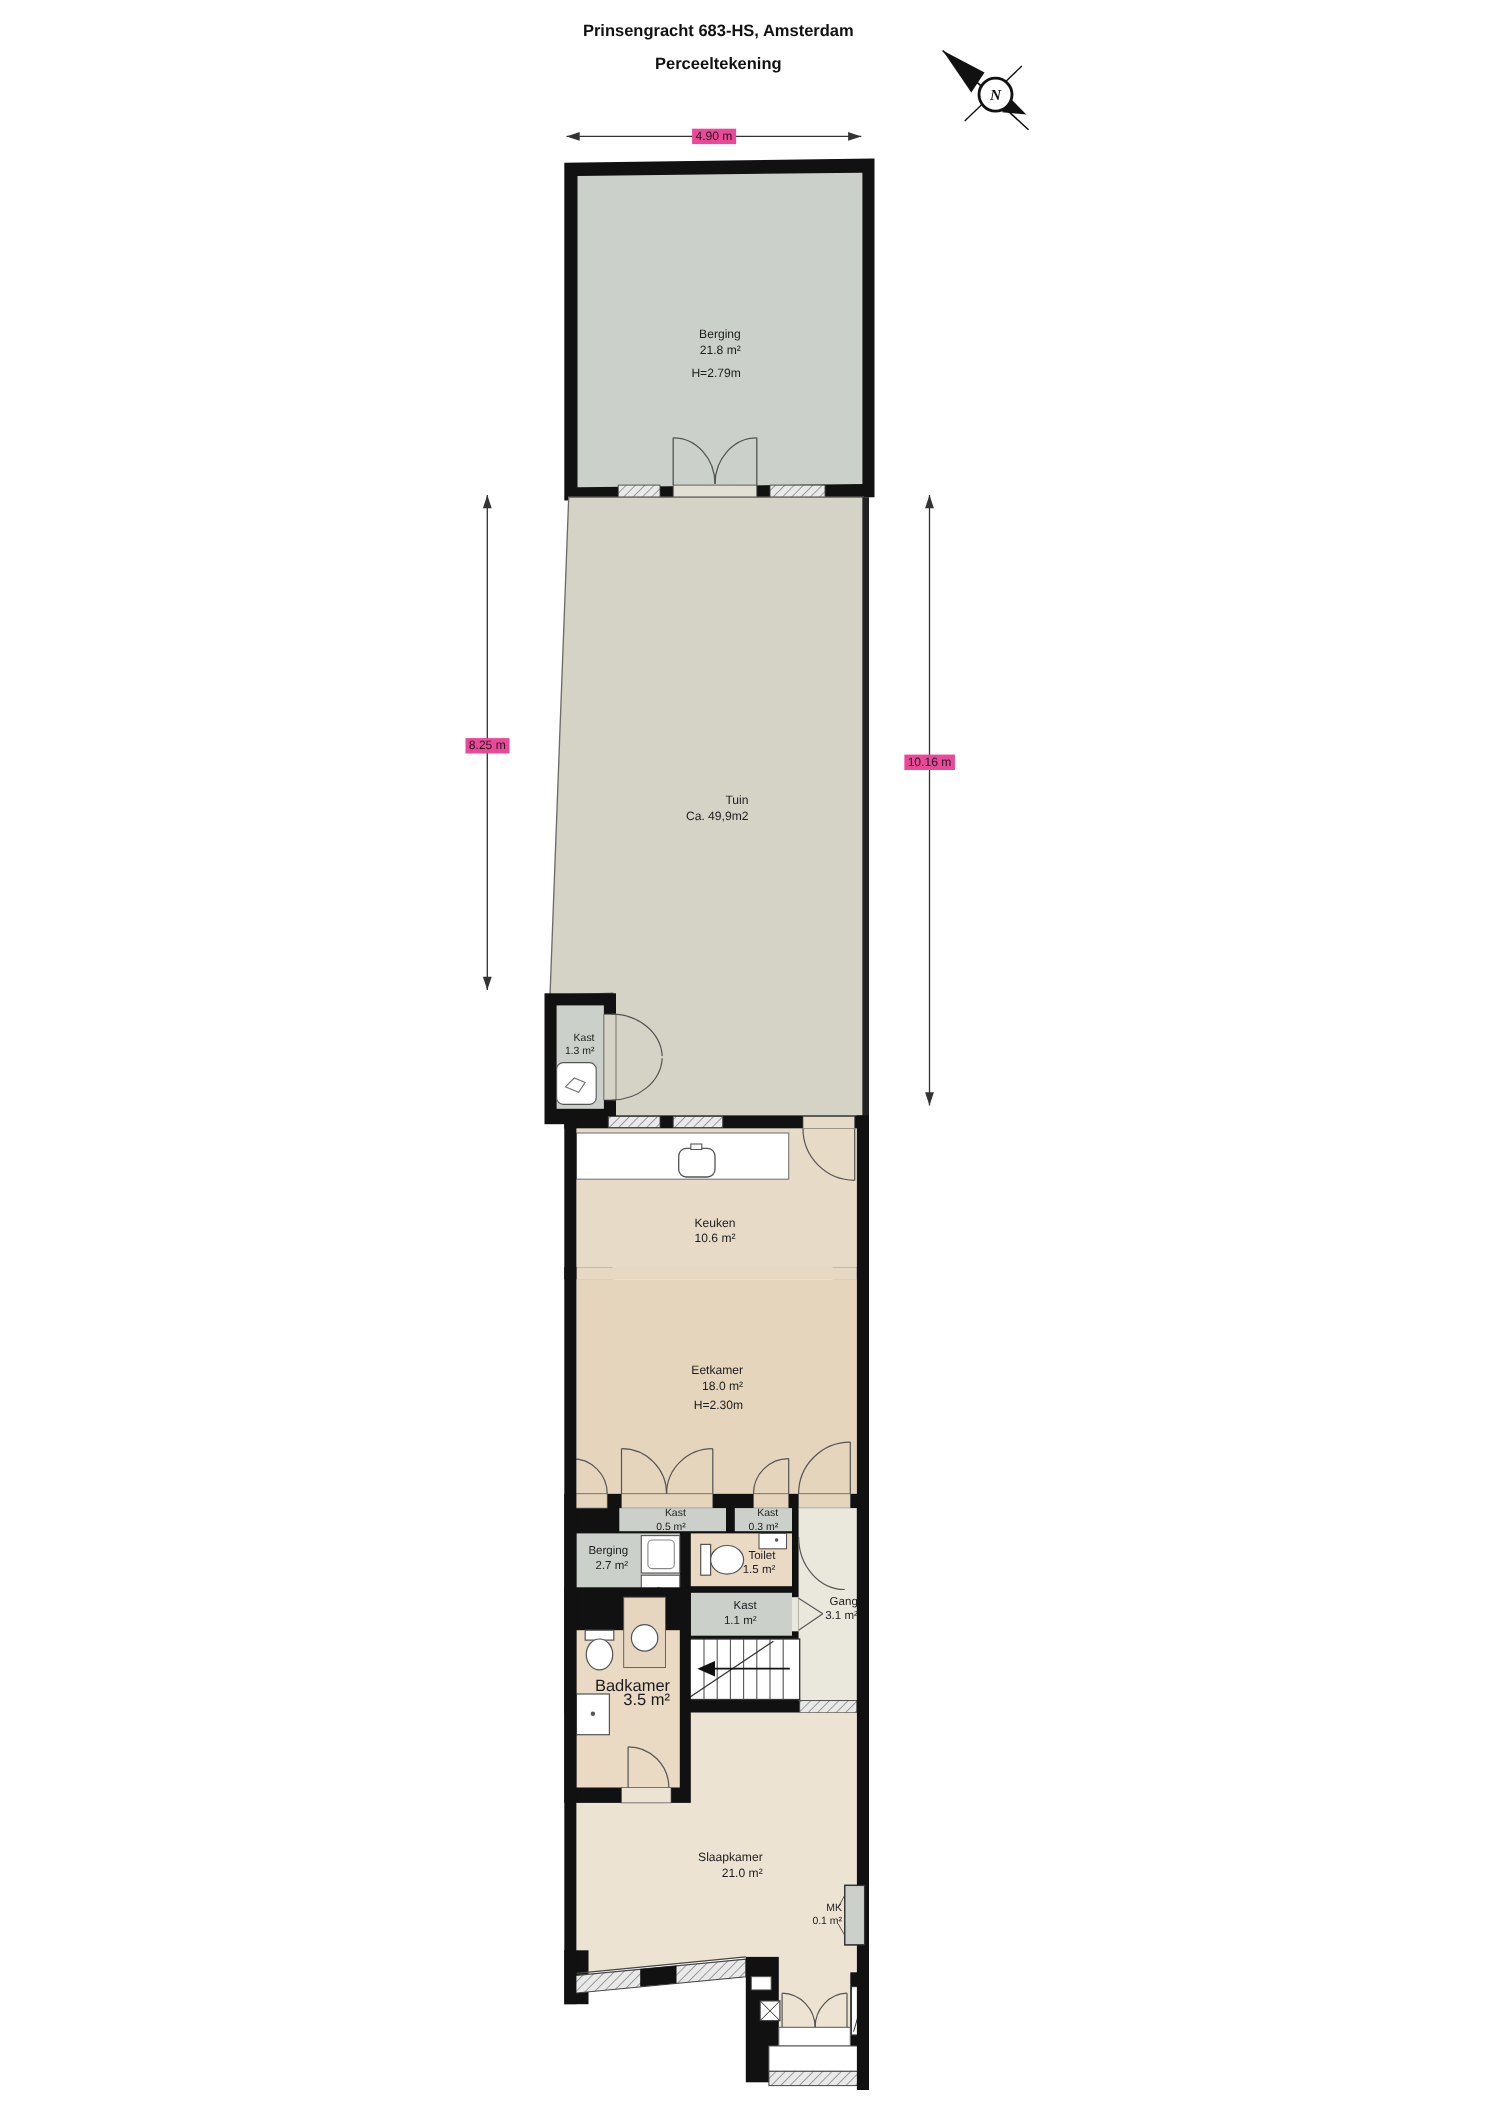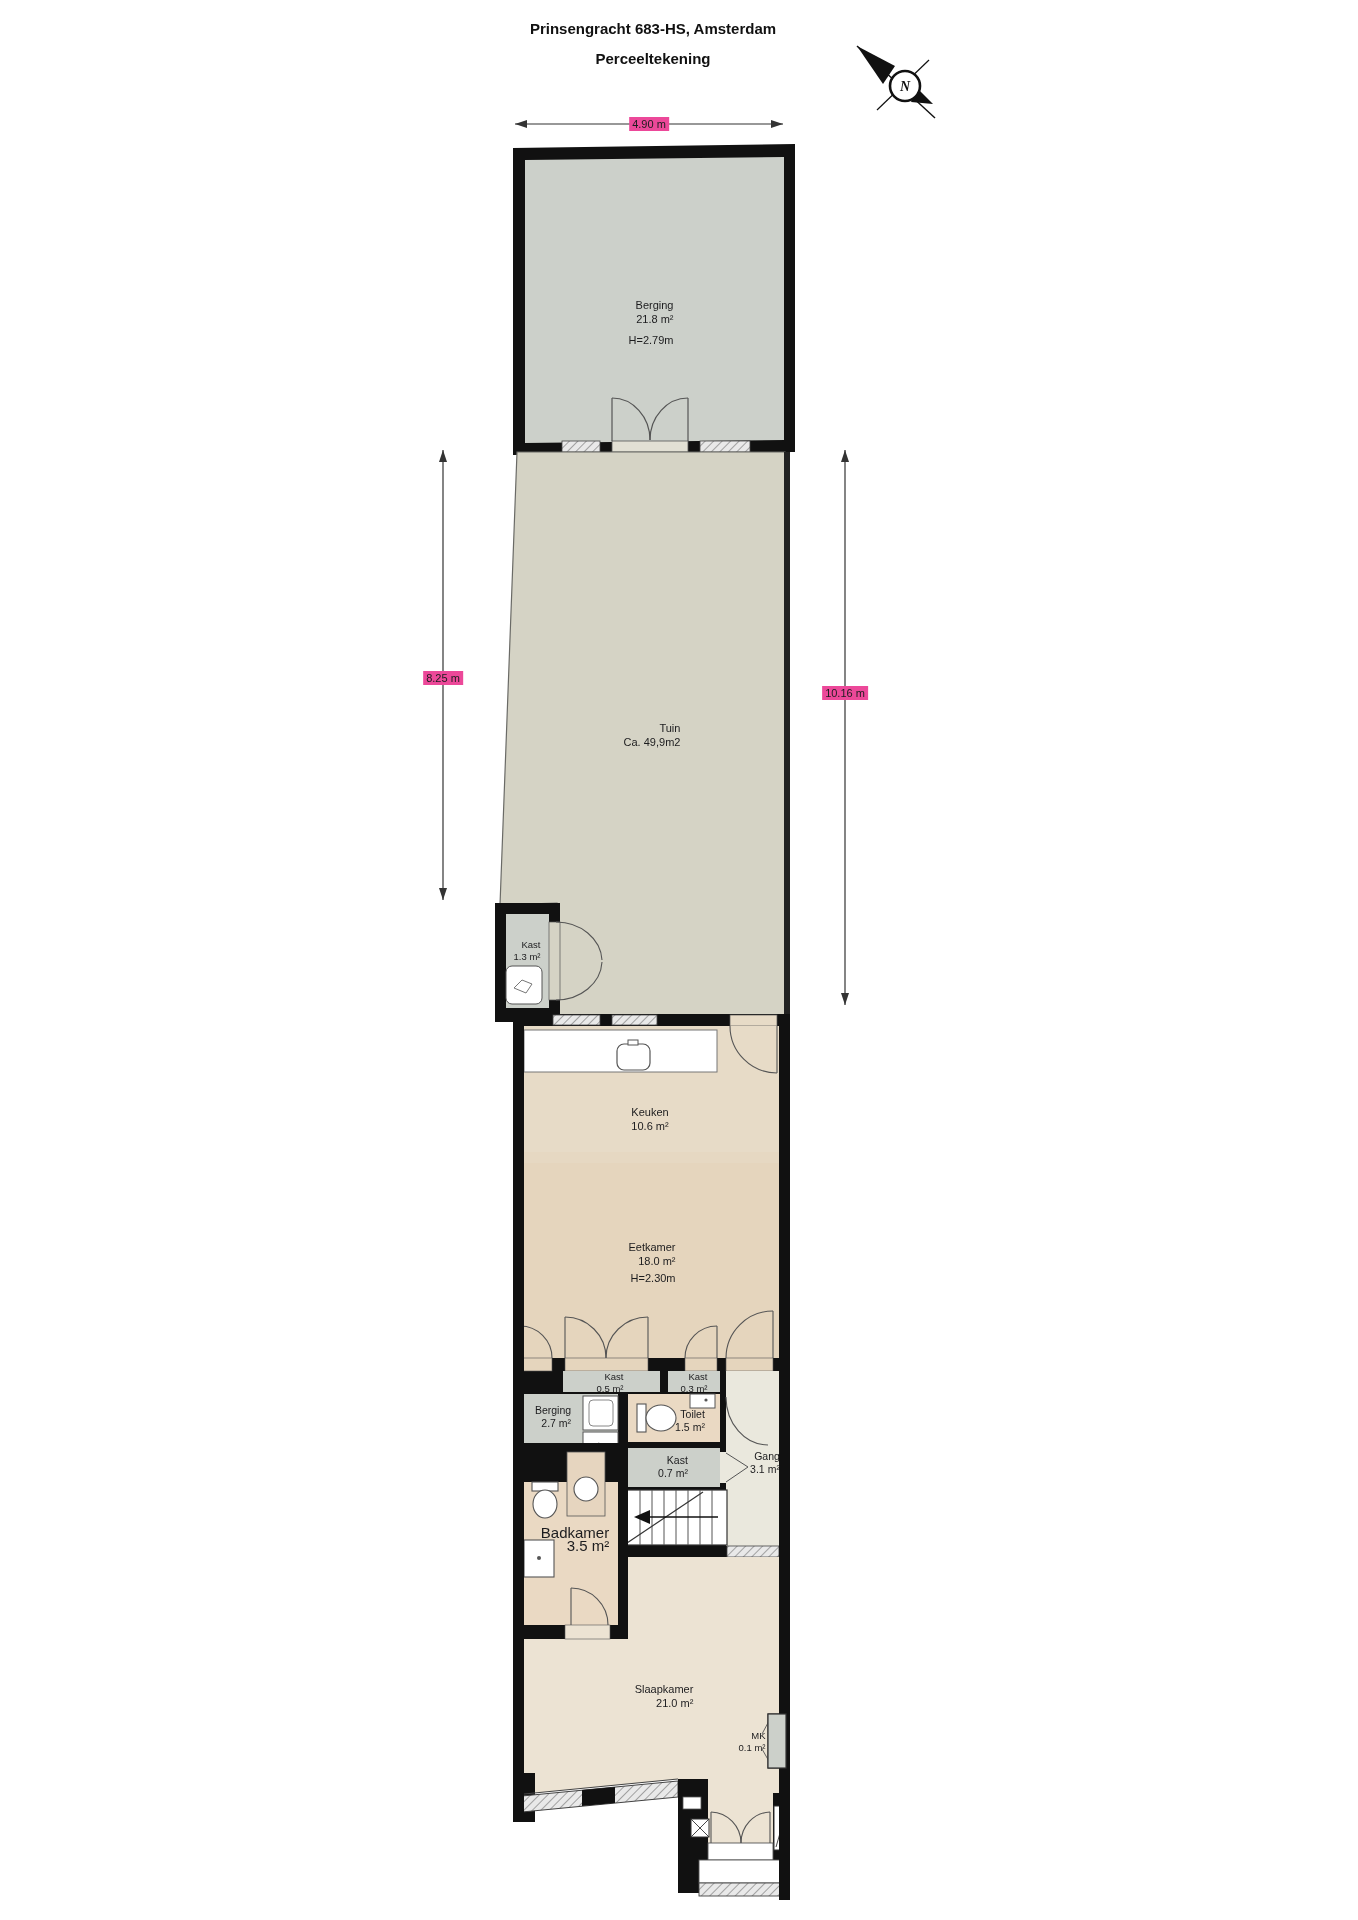--- a/index.html
+++ b/index.html
@@ -310,21 +310,21 @@
     <span>2.7 m²</span>
   </div>
 
   <div class="lbl" style="left:690px;top:1421px;font-size:10.5px;line-height:13px">
     <span>Toilet</span>
     <span>1.5 m²</span>
   </div>
 
   <div class="lbl" style="left:673px;top:1467px;font-size:10.5px;line-height:13px">
     <span>Kast</span>
-    <span>0.7 m²</span>
+    <span>1.1 m²</span>
   </div>
 
   <div class="lbl" style="left:765px;top:1463px;font-size:10.5px;line-height:13px">
     <span>Gang</span>
     <span>3.1 m²</span>
   </div>
 
   <div class="lbl" style="left:575px;top:1539px;font-size:15px;line-height:13px">
     <span>Badkamer</span>
     <span>3.5 m²</span>

